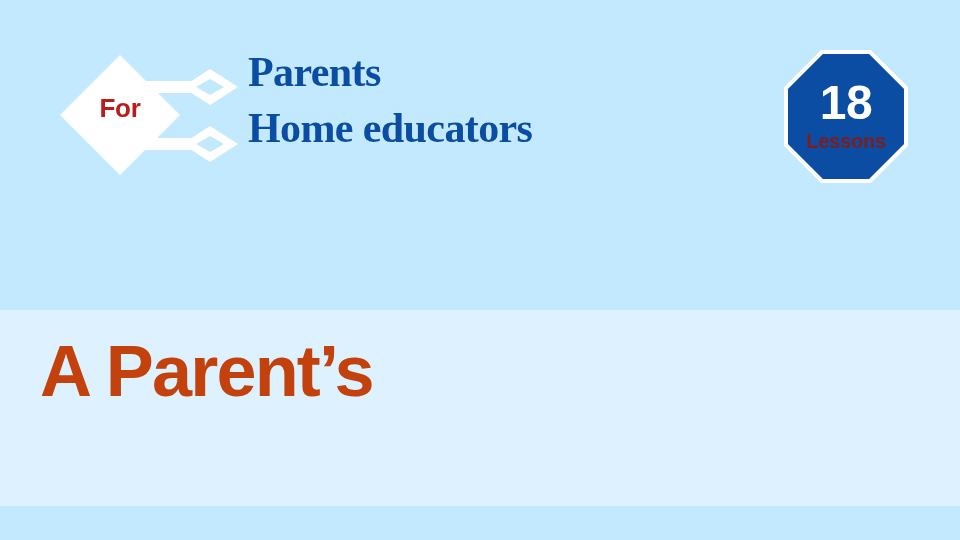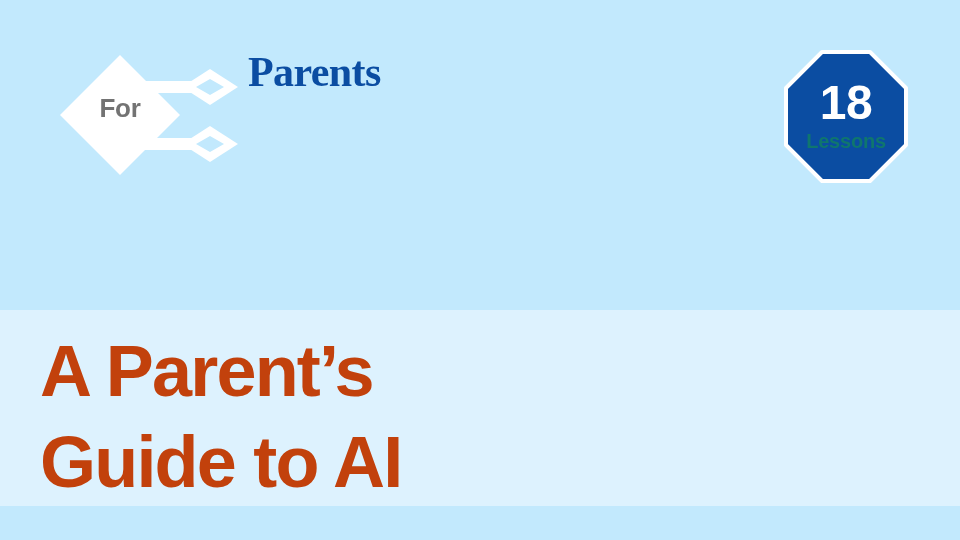--- a/index.html
+++ b/index.html
@@ -65,21 +65,21 @@
     display: block;
   }
   .diamond-label {
     position: absolute;
     left: 8px;
     top: 47px;
     width: 120px;
     text-align: center;
     font-size: 26px;
     font-weight: bold;
-    color: #737373;
+    color: #b91c1c;
     letter-spacing: -0.3px;
     line-height: 1;
   }
 
   .audience-list {
     position: absolute;
     left: 196px;
     top: -4px;
   }
   .audience-item {
@@ -120,21 +120,21 @@
   .badge-count {
     font-size: 48px;
     font-weight: bold;
     color: #ffffff;
     line-height: 46px;
     letter-spacing: -0.5px;
   }
   .badge-caption {
     font-size: 20px;
     font-weight: bold;
-    color: #0f766e;
+    color: #7f1d1d;
     line-height: 24px;
     margin-top: 3px;
     letter-spacing: -0.2px;
   }
 
   
   .title-block {
     position: absolute;
     left: 40px;
     top: 326px;
@@ -172,32 +172,32 @@
         <polygon points="158,31 172,39 158,47 144,39" fill="#c2e9fd"></polygon>
 
         <polygon points="158,78 186,96 158,114 130,96" fill="#ffffff"></polygon>
         <polygon points="158,88 172,96 158,104 144,96" fill="#c2e9fd"></polygon>
       </svg>
       <div class="diamond-label">For</div>
     </div>
 
     <div class="audience-list">
       <div class="audience-item">Parents</div>
+      <div class="audience-item">Home educators</div>
     </div>
 
   </div>
 
   <div class="lessons-badge">
     <svg width="124" height="133" viewBox="0 0 124 133" xmlns="http://www.w3.org/2000/svg" aria-hidden="true">
       <polygon points="38,2 86,2 122,38 122,95 86,131 38,131 2,95 2,38" fill="#0b4da2" stroke="#ffffff" stroke-width="4" stroke-linejoin="round"></polygon>
     </svg>
     <div class="badge-text">
       <div class="badge-count">18</div>
       <div class="badge-caption">Lessons</div>
     </div>
   </div>
 
   <div class="title-block">
     <div class="title-line">A Parent’s</div>
-    <div class="title-line">Guide to AI</div>
   </div>
 
 </div>
 
 </body></html>

